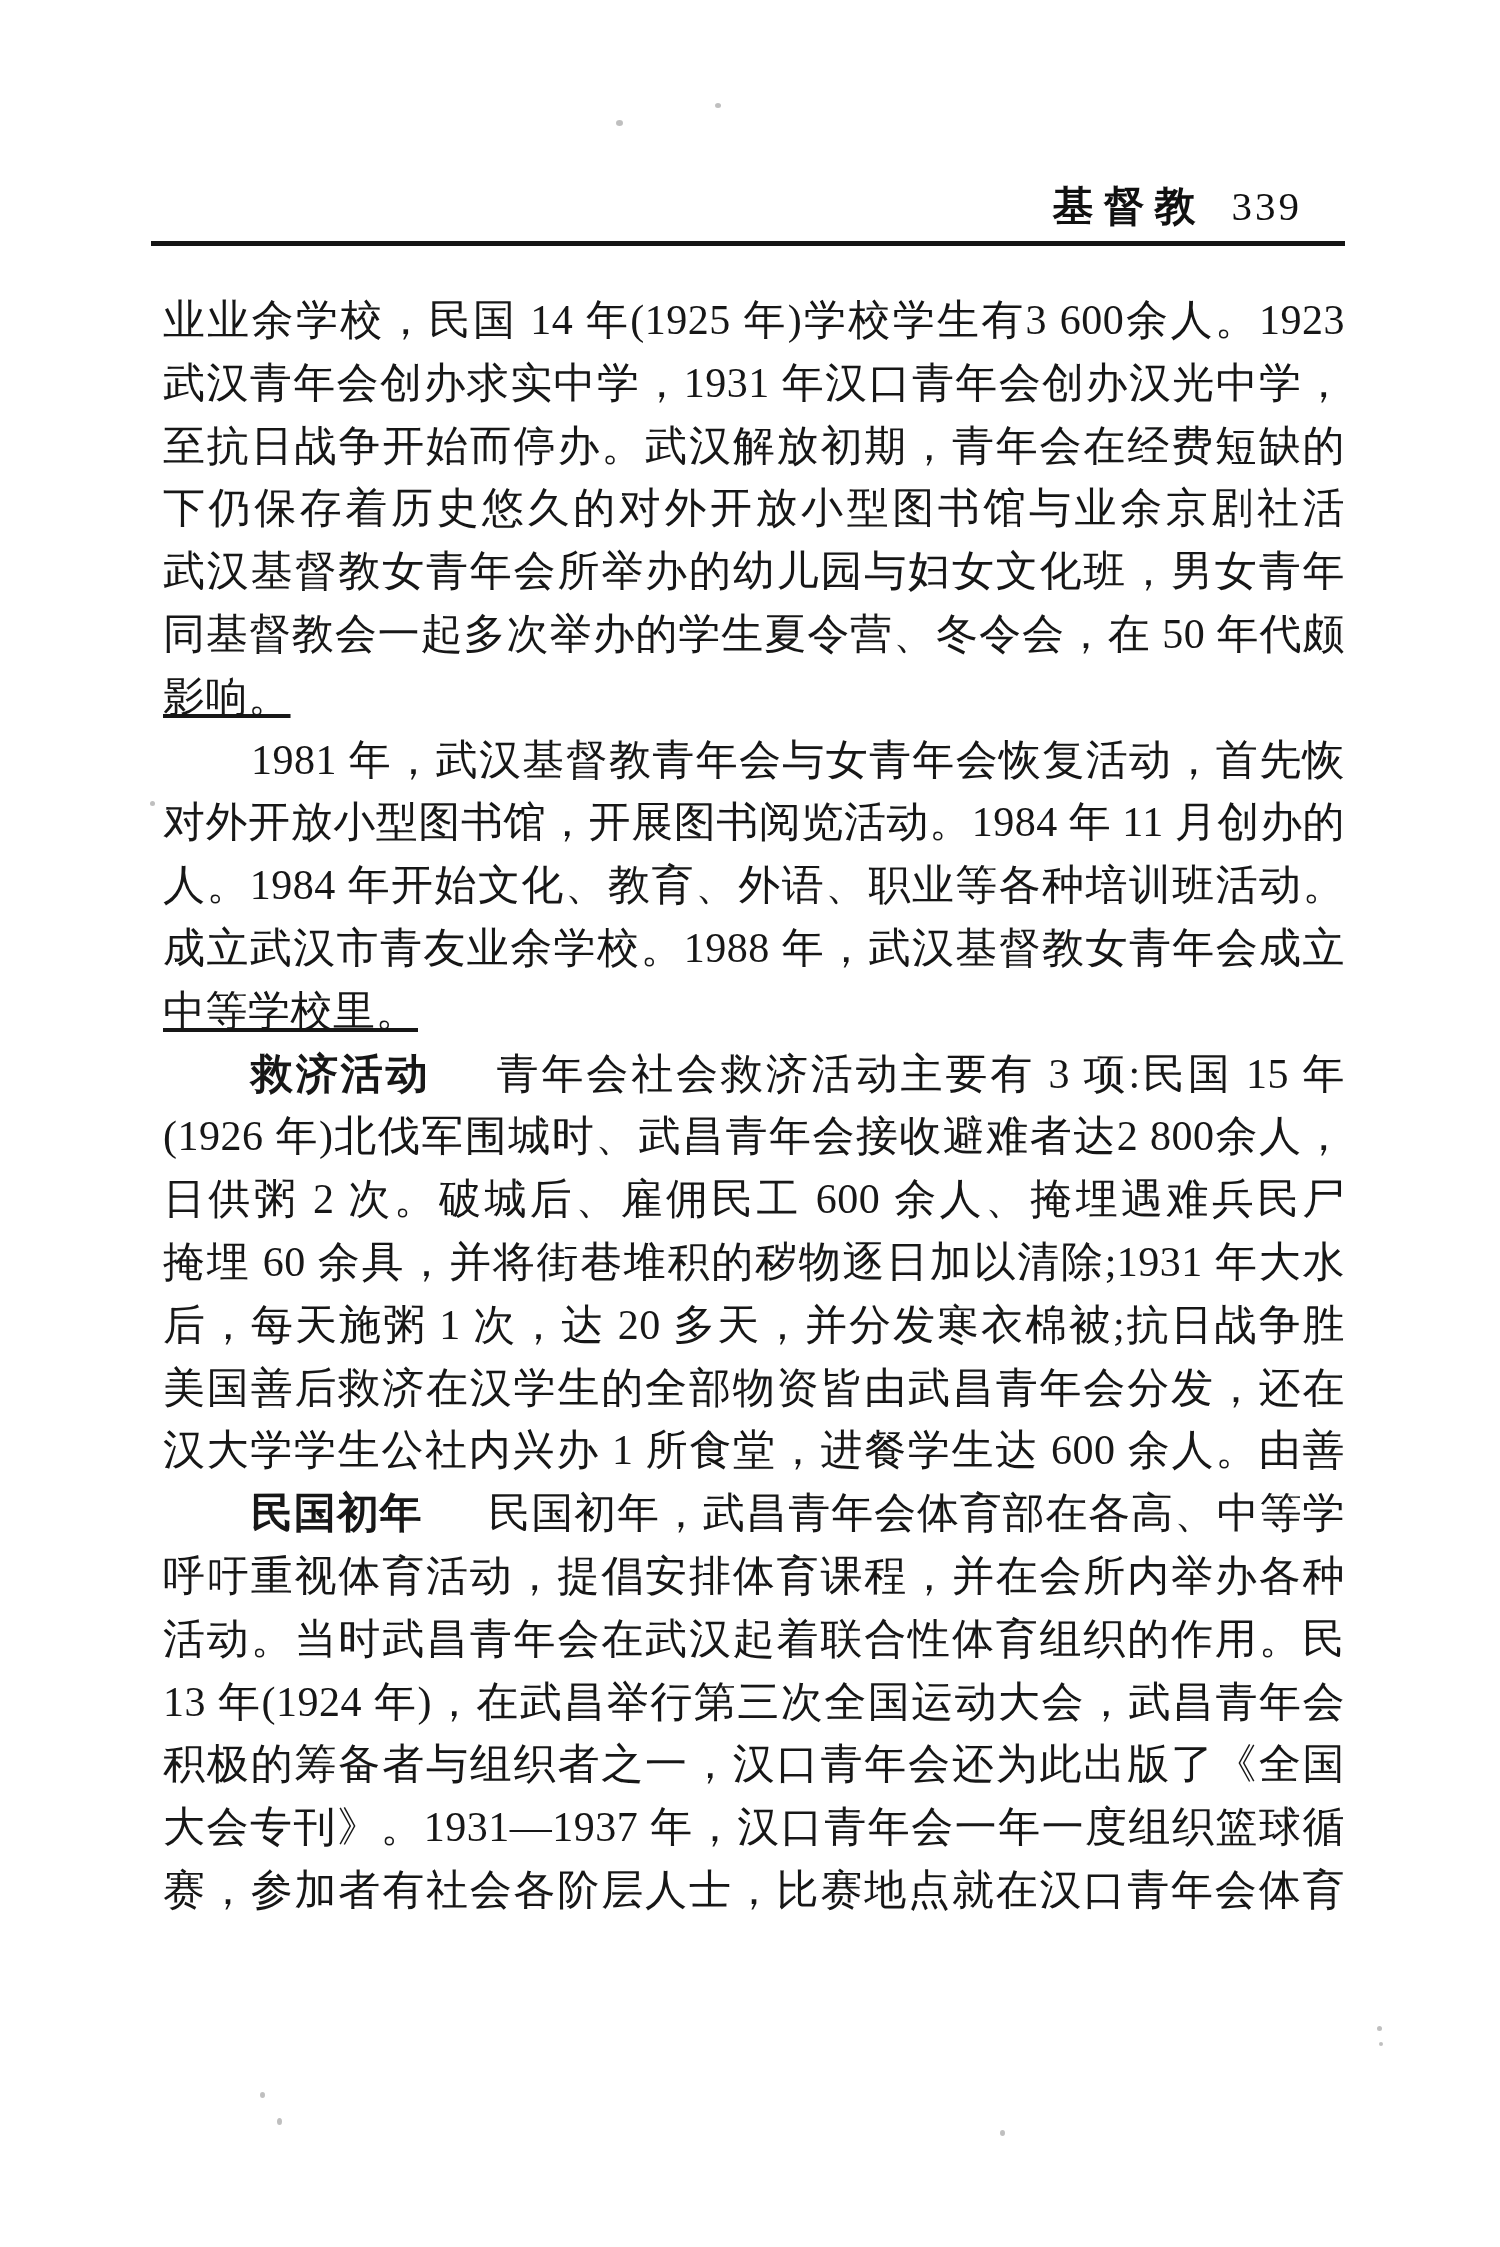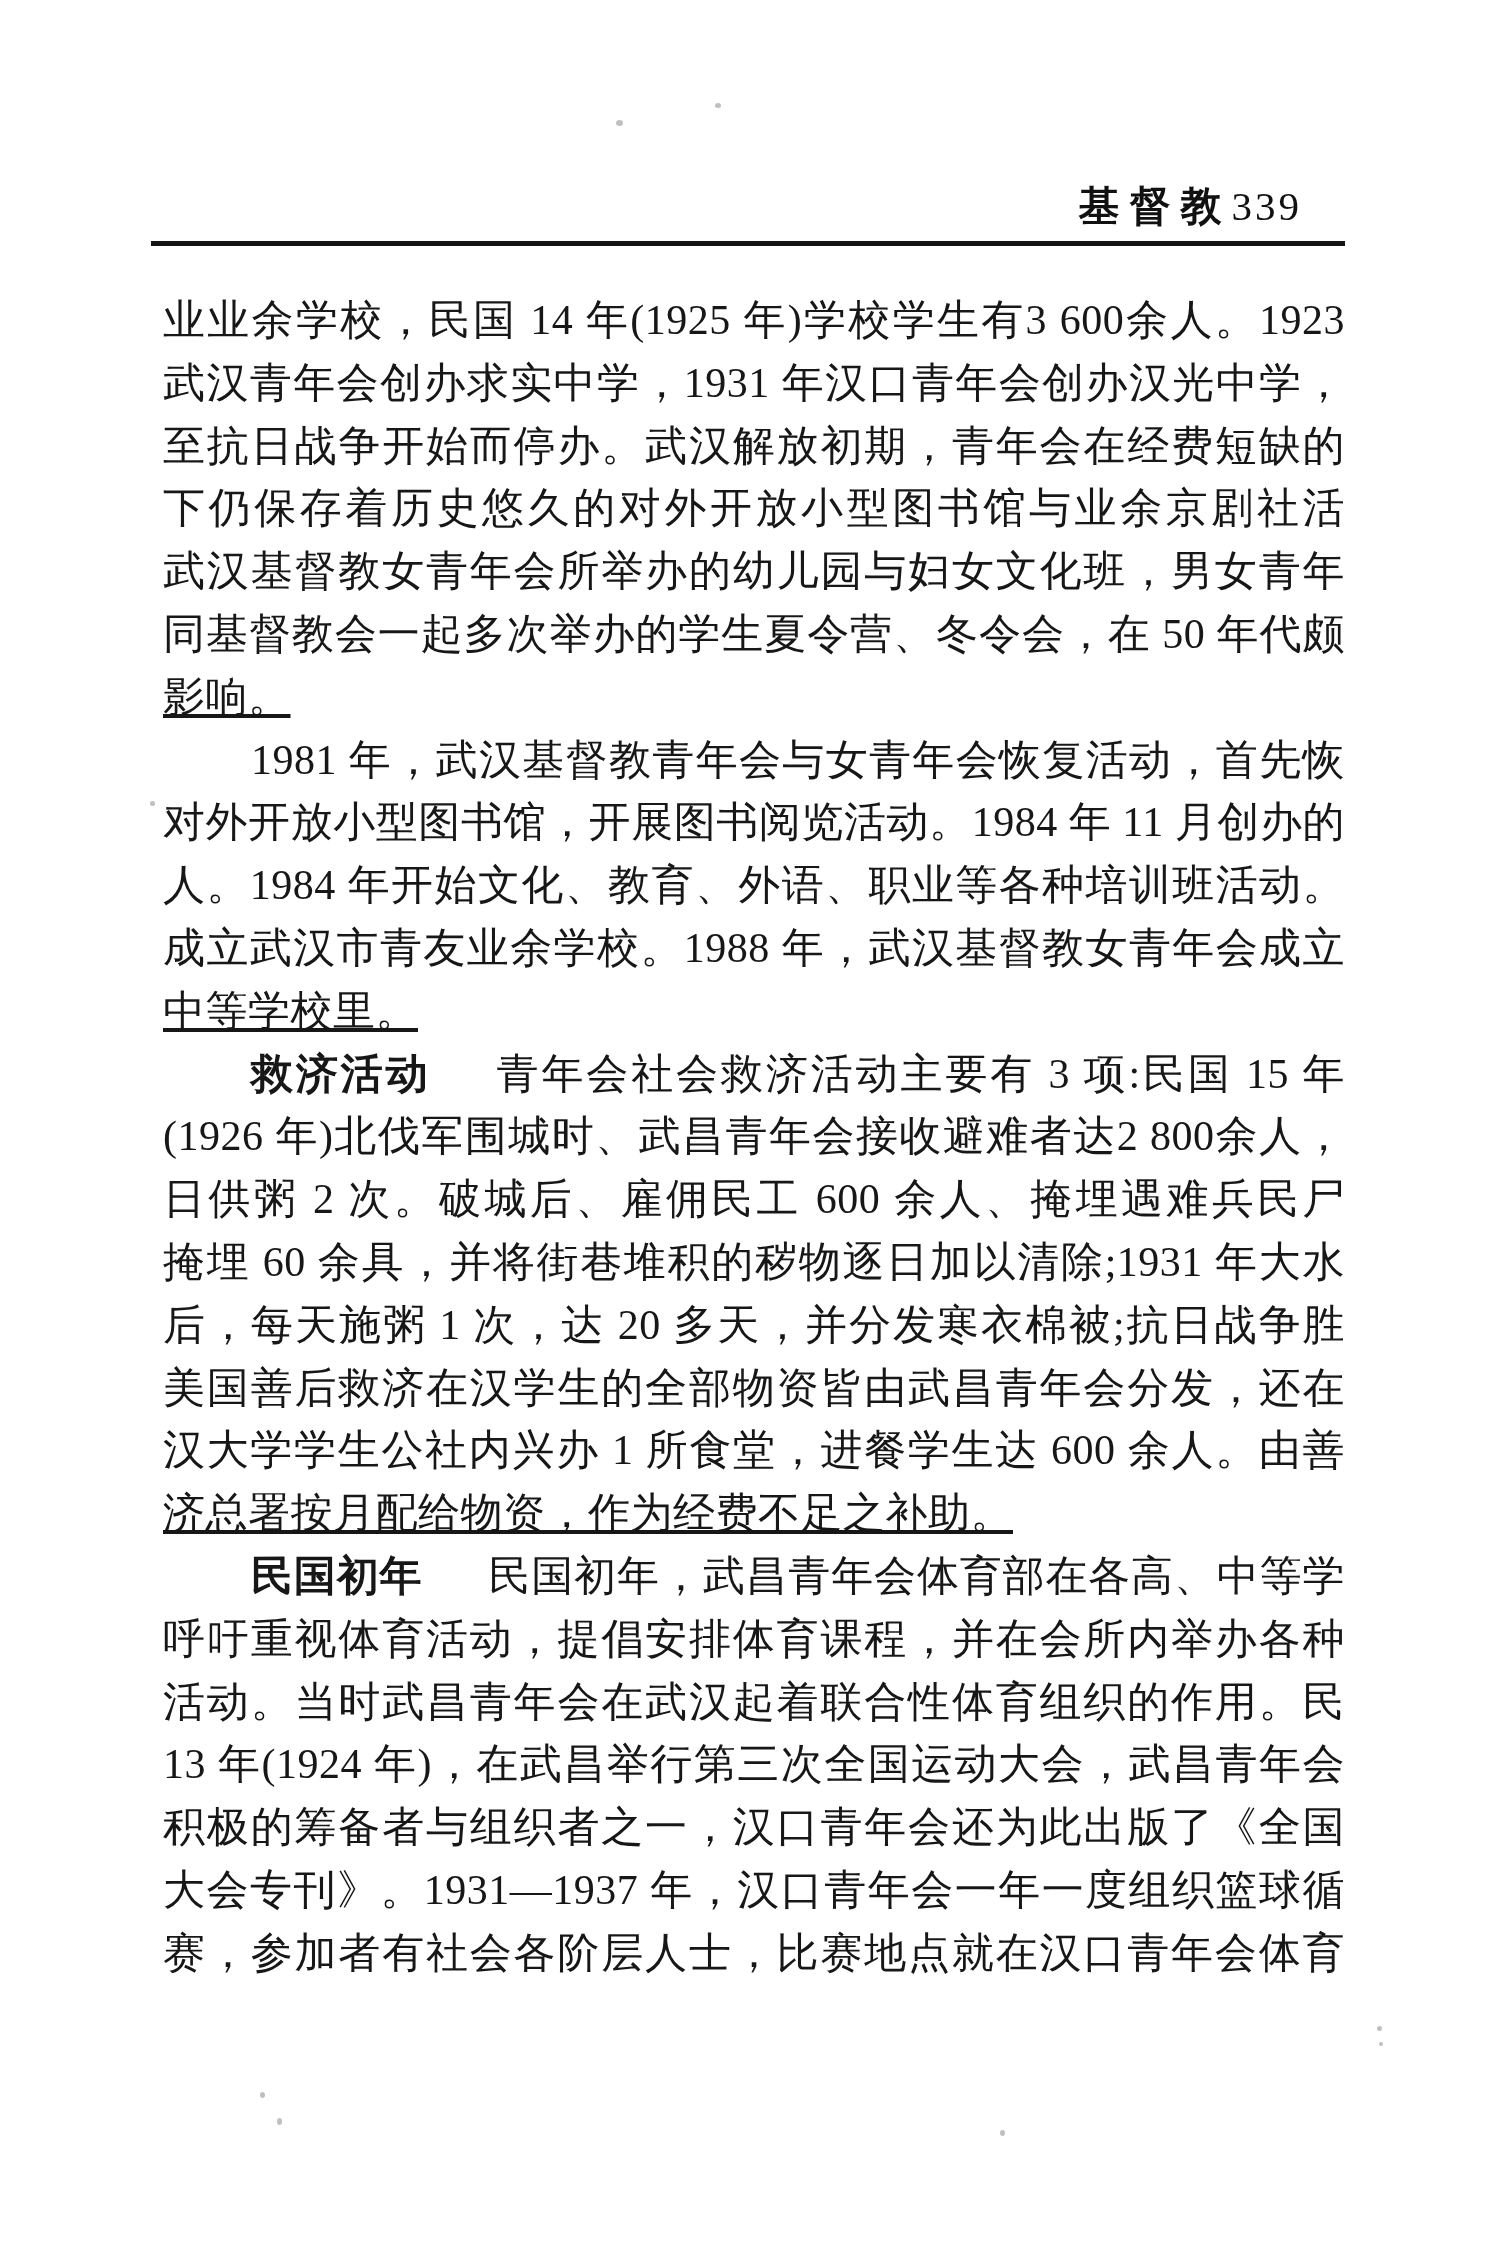--- a/index.html
+++ b/index.html
@@ -16,20 +16,21 @@
     overflow: hidden;
     font-family: "Liberation Serif", "DejaVu Serif", serif;
     color: #1a1a1a;
   }
   .running-head {
     position: absolute;
     top: 183px;
     right: 198px;
     display: flex;
     align-items: baseline;
+    gap: 26px;
     font-size: 41px;
     line-height: 46px;
     color: #111;
   }
   .running-head .head-title {
     font-weight: bold;
     letter-spacing: 10px;
   }
   .running-head .head-page {
     letter-spacing: 3px;
@@ -105,21 +106,20 @@
       <div class="line fill">人。1984 年开始文化、教育、外语、职业等各种培训班活动。1987 年</div>
       <div class="line fill">成立武汉市青友业余学校。1988 年，武汉基督教女青年会成立四</div>
       <div class="line end">中等学校里。</div>
       <div class="line fill indent"><span class="head">救济活动</span>青年会社会救济活动主要有 3 项:民国 15 年</div>
       <div class="line fill">(1926 年)北伐军围城时、武昌青年会接收避难者达2 800余人，每</div>
       <div class="line fill">日供粥 2 次。破城后、雇佣民工 600 余人、掩埋遇难兵民尸骸，每日</div>
       <div class="line fill">掩埋 60 余具，并将街巷堆积的秽物逐日加以清除;1931 年大水灾</div>
       <div class="line fill">后，每天施粥 1 次，达 20 多天，并分发寒衣棉被;抗日战争胜利后，</div>
       <div class="line fill">美国善后救济在汉学生的全部物资皆由武昌青年会分发，还在武</div>
       <div class="line fill">汉大学学生公社内兴办 1 所食堂，进餐学生达 600 余人。由善后救</div>
-      <div class="line end">济总署按月配给物资，作为经费不足之补助。</div>
       <div class="line fill indent"><span class="head">民国初年</span>民国初年，武昌青年会体育部在各高、中等学校里</div>
       <div class="line fill">呼吁重视体育活动，提倡安排体育课程，并在会所内举办各种体育</div>
       <div class="line fill">活动。当时武昌青年会在武汉起着联合性体育组织的作用。民国</div>
       <div class="line fill">13 年(1924 年)，在武昌举行第三次全国运动大会，武昌青年会是</div>
       <div class="line fill">积极的筹备者与组织者之一，汉口青年会还为此出版了《全国运动</div>
       <div class="line fill">大会专刊》。1931—1937 年，汉口青年会一年一度组织篮球循环</div>
       <div class="line fill">赛，参加者有社会各阶层人士，比赛地点就在汉口青年会体育馆</div>
     </div>
 
   <div class="speck s1"></div>

